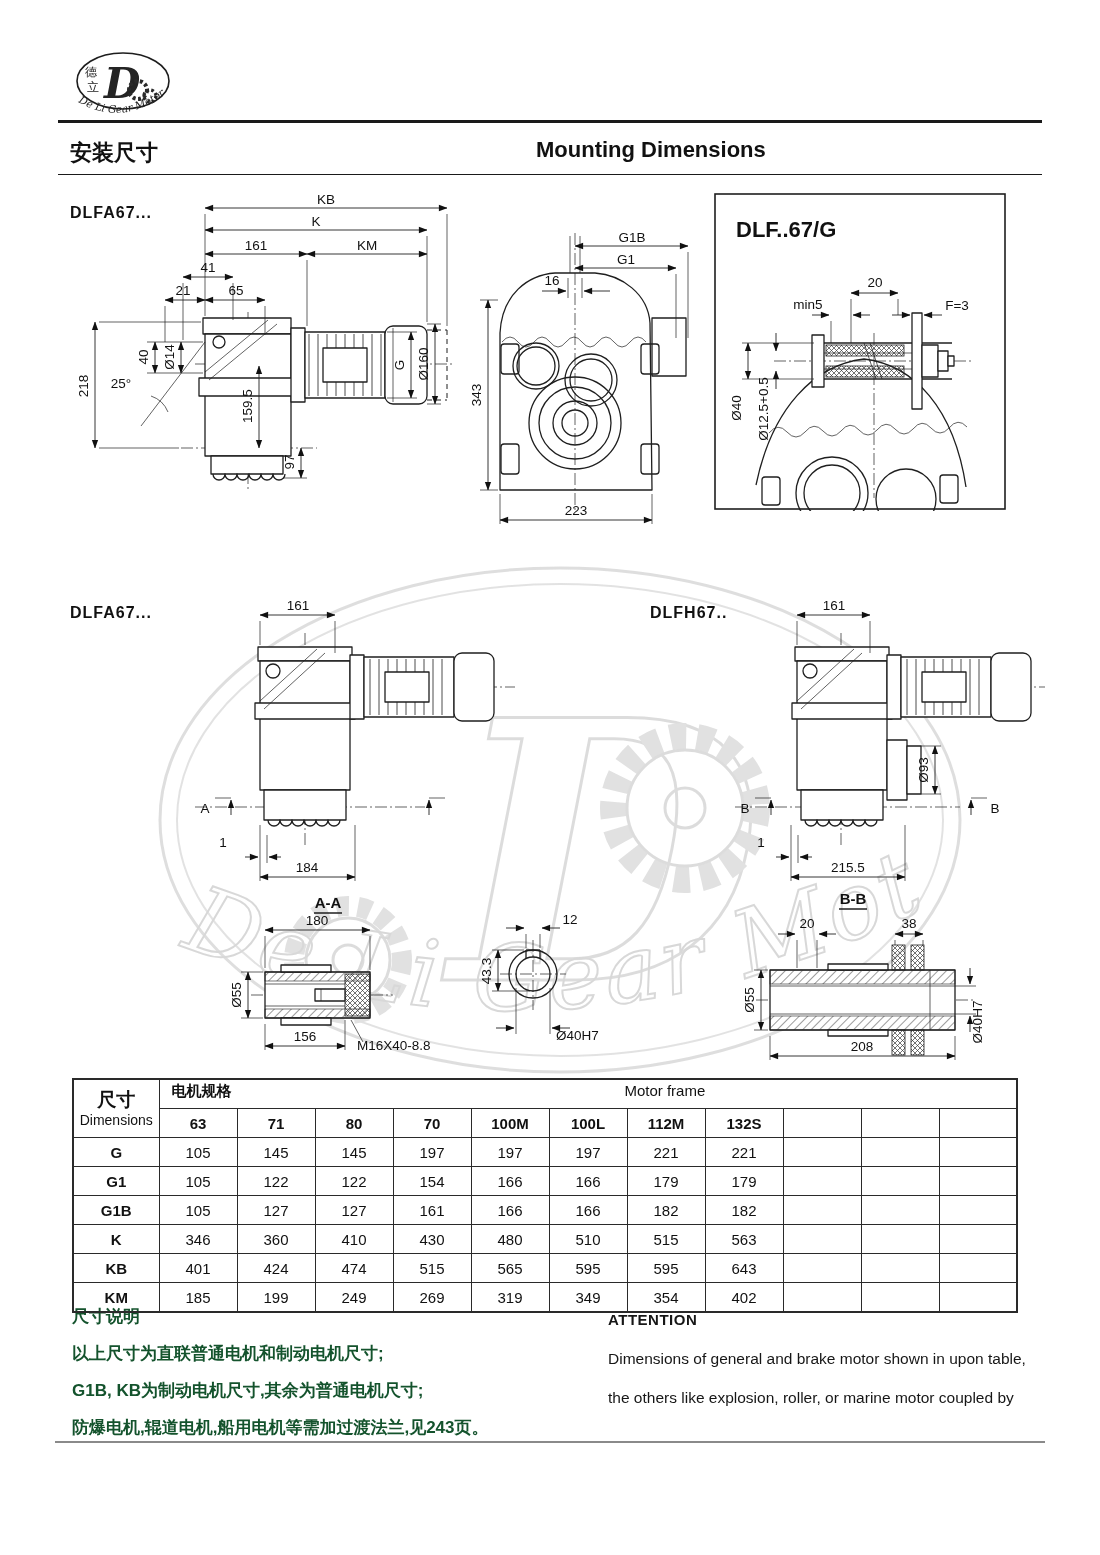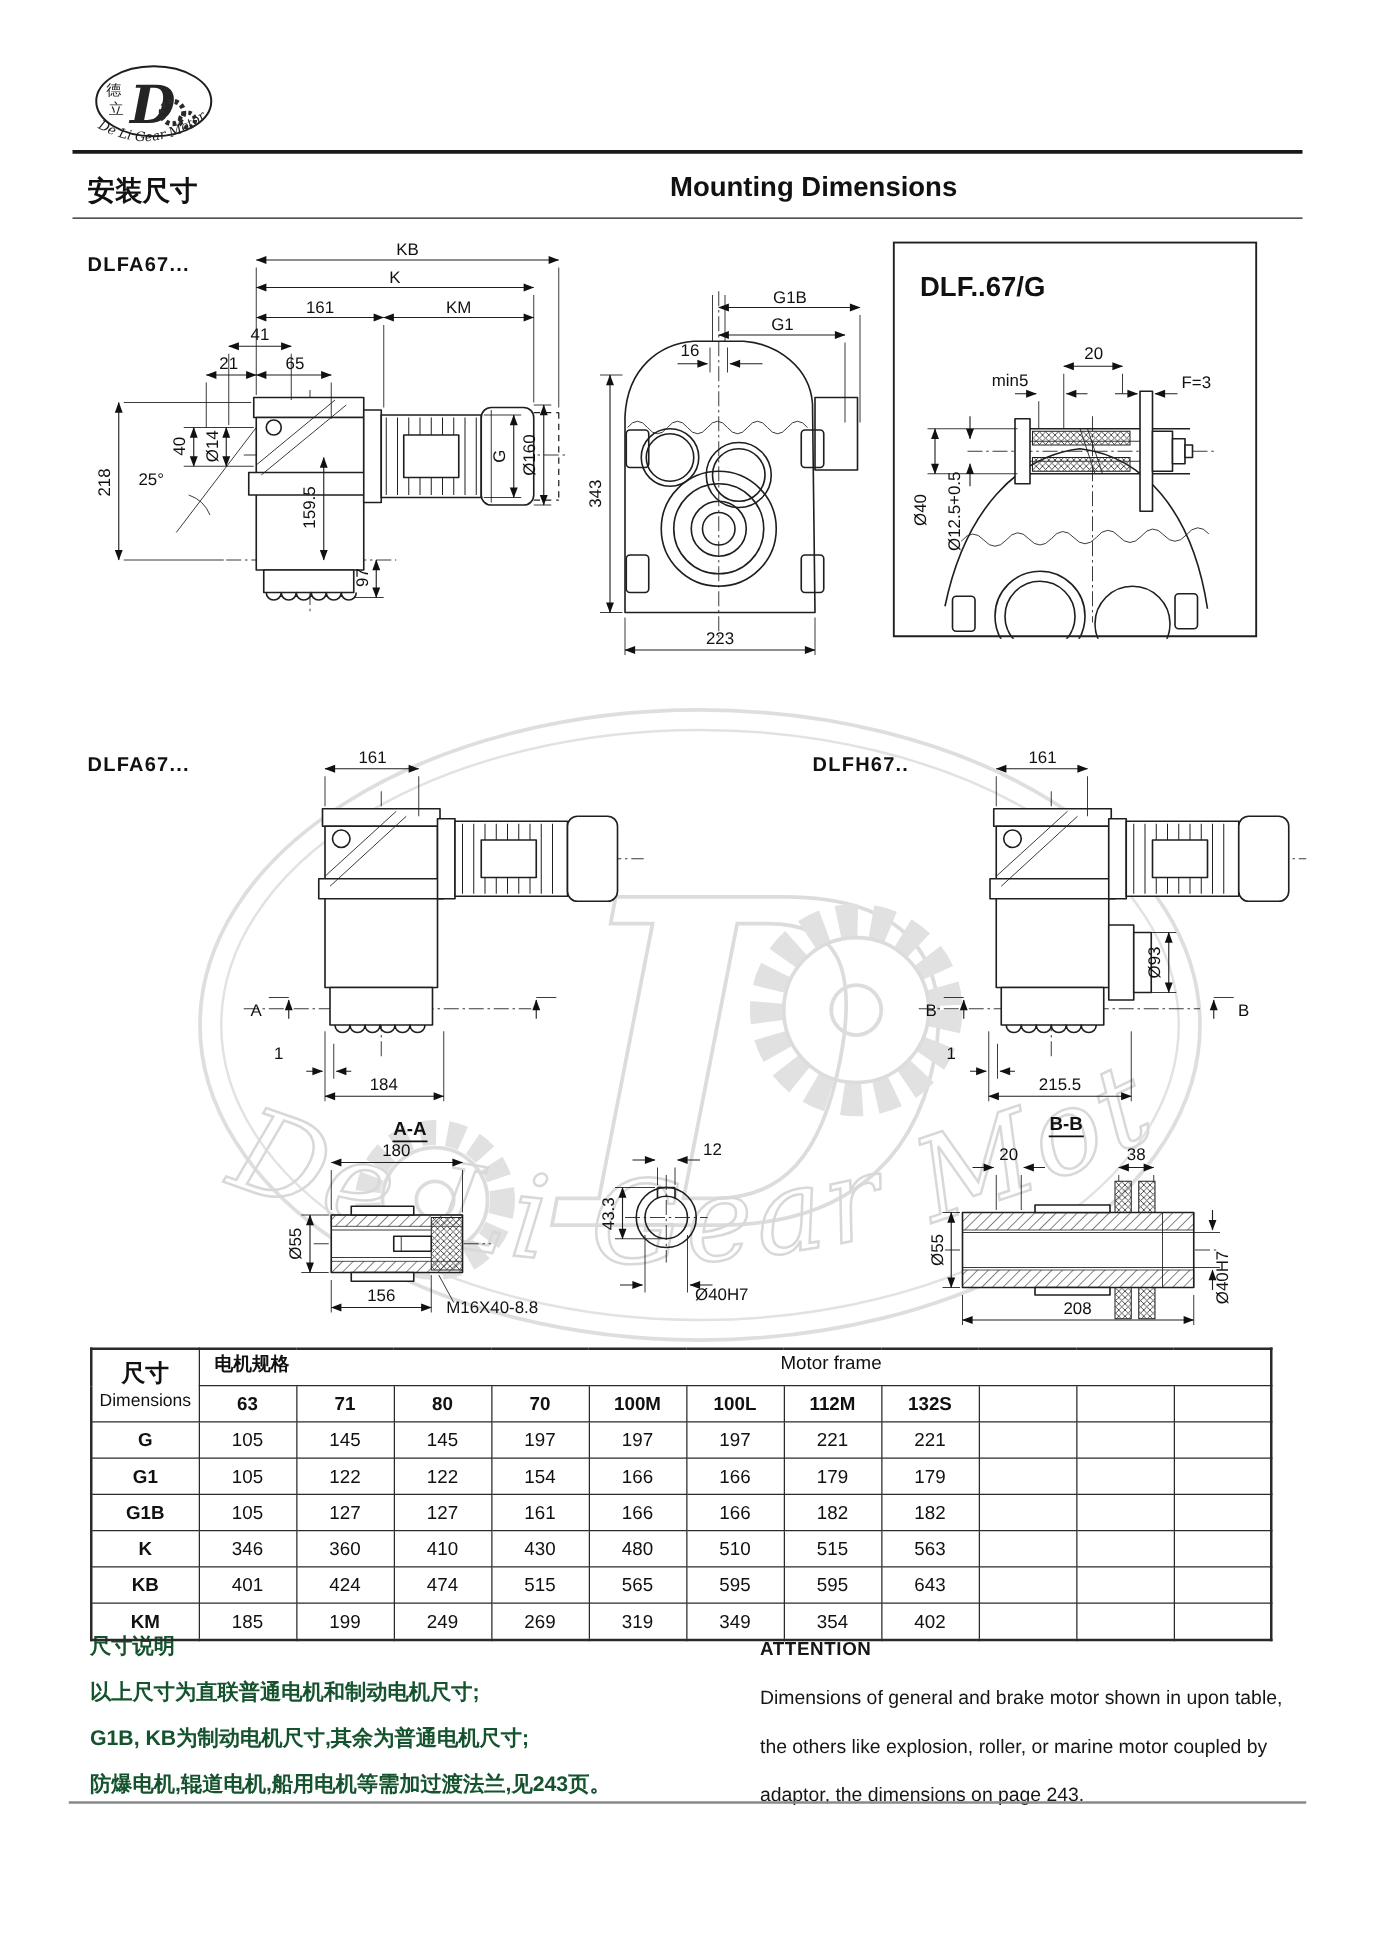--- a/index.html
+++ b/index.html
@@ -627,18 +627,17 @@
   <div class="notes-cn">
     <div>尺寸说明</div>
     <div>以上尺寸为直联普通电机和制动电机尺寸;</div>
     <div>G1B, KB为制动电机尺寸,其余为普通电机尺寸;</div>
     <div>防爆电机,辊道电机,船用电机等需加过渡法兰,见243页。</div>
   </div>
   <div class="notes-en">
     <div class="att">ATTENTION</div>
     <div>Dimensions of general and brake motor shown in upon table,</div>
     <div>the others like explosion, roller, or marine motor coupled by</div>
-    <div>adaptor, the dimensions on page 243.</div>
   </div>
 
   <div class="rule-gray" style="left:55px;top:1441px;width:990px;height:2px"></div>
 
 </div>
 
 </body></html>

